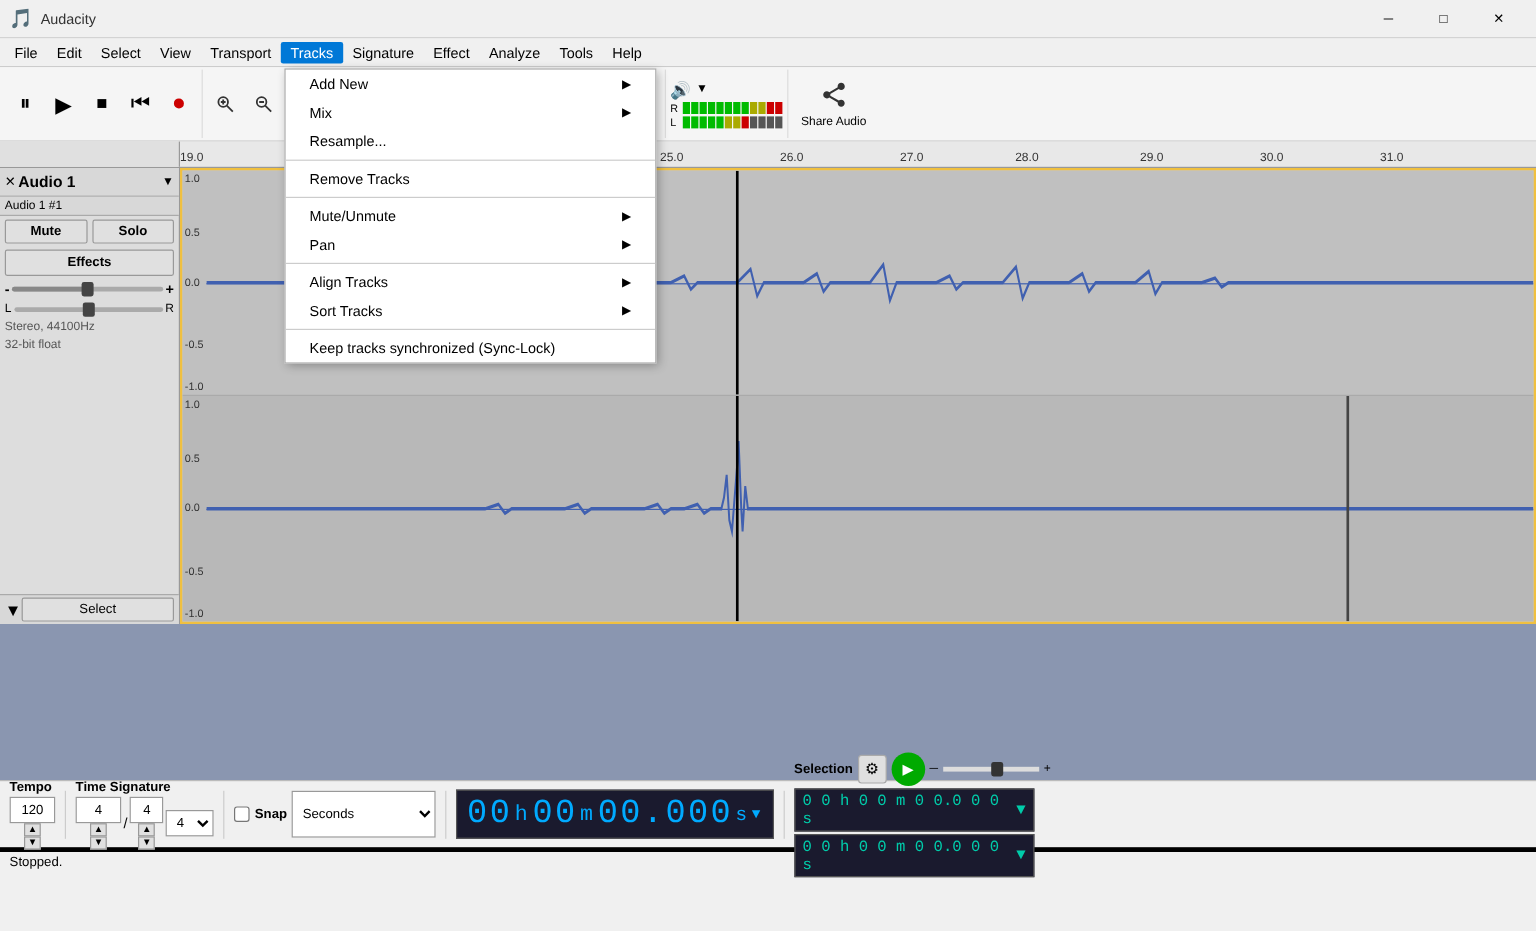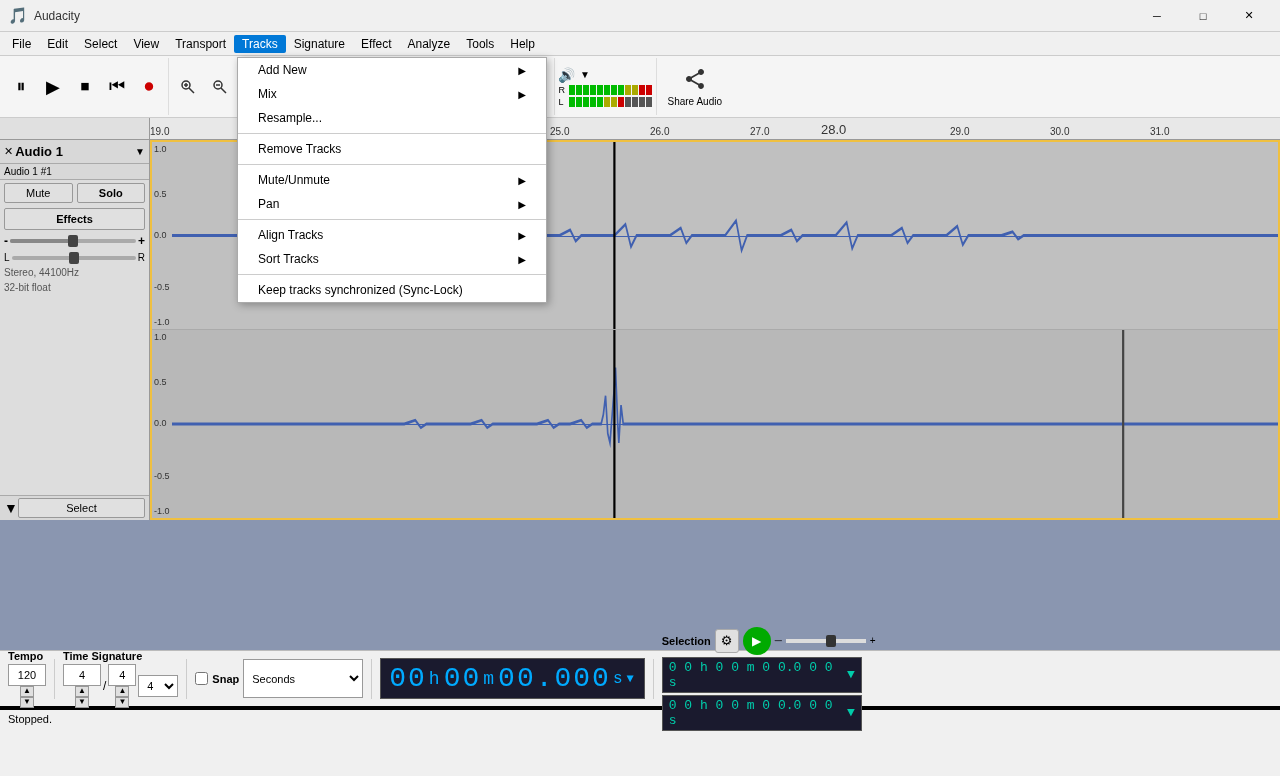--- a/index.html
+++ b/index.html
@@ -374,21 +374,21 @@
 
 <div style="display:flex; height:22px; background:#e8e8e8; border-bottom:1px solid #999; position:relative;">
   <div style="width:150px; background:#e0e0e0; border-right:1px solid #999; flex-shrink:0;"></div>
   <div style="flex:1; position:relative; overflow:hidden;">
 
     <div style="position:absolute; left:0px; bottom:2px; font-size:10px; color:#333;">19.0</div>
     <div style="position:absolute; left:100px; bottom:2px; font-size:10px; color:#333;">20.0</div>
     <div style="position:absolute; left:400px; bottom:2px; font-size:10px; color:#333;">25.0</div>
     <div style="position:absolute; left:500px; bottom:2px; font-size:10px; color:#333;">26.0</div>
     <div style="position:absolute; left:600px; bottom:2px; font-size:10px; color:#333;">27.0</div>
-    <div style="position:absolute; left:671px; bottom:2px; font-size:13px; color:#333;">28.0</div>
+    <div style="position:absolute; left:696px; bottom:2px; font-size:10px; color:#333;">28.0</div>
     <div style="position:absolute; left:800px; bottom:2px; font-size:10px; color:#333;">29.0</div>
     <div style="position:absolute; left:900px; bottom:2px; font-size:10px; color:#333;">30.0</div>
     <div style="position:absolute; left:1000px; bottom:2px; font-size:10px; color:#333;">31.0</div>
   </div>
 </div>
 
 <div class="main-content-row">
 
   <div class="track-controls">
 
@@ -396,21 +396,21 @@
       <span style="font-size:11px; cursor:pointer;">✕</span>
       <span style="font-size:13px; font-weight:bold; flex:1;">Audio 1</span>
       <span style="font-size:10px; cursor:pointer;">▼</span>
     </div>
 
     <div style="padding:2px 4px; font-size:10px; background:#d8d8d8; border-bottom:1px solid #aaa;">
       <span>Audio 1 #1</span>
     </div>
 
     <div style="display:flex; gap:4px; padding:3px 4px;">
-      <div class="track-btn" style="font-size:11px; font-weight:normal;">Mute</div>
+      <div class="track-btn" style="font-size:11px; font-weight:bold;">Mute</div>
       <div class="track-btn" style="font-size:11px; font-weight:bold;">Solo</div>
     </div>
 
     <div class="effects-btn">Effects</div>
 
     <div class="gain-row">
       <span style="font-size:12px; font-weight:bold; margin-right:2px;">-</span>
       <div style="flex:1; height:4px; background:#aaa; position:relative; border-radius:2px;">
         <div style="width:50%; height:4px; background:#888; border-radius:2px;"></div>
         <div style="position:absolute; top:-4px; left:50%; transform:translateX(-50%); width:10px; height:12px; background:#444; border-radius:2px; cursor:pointer;"></div>

